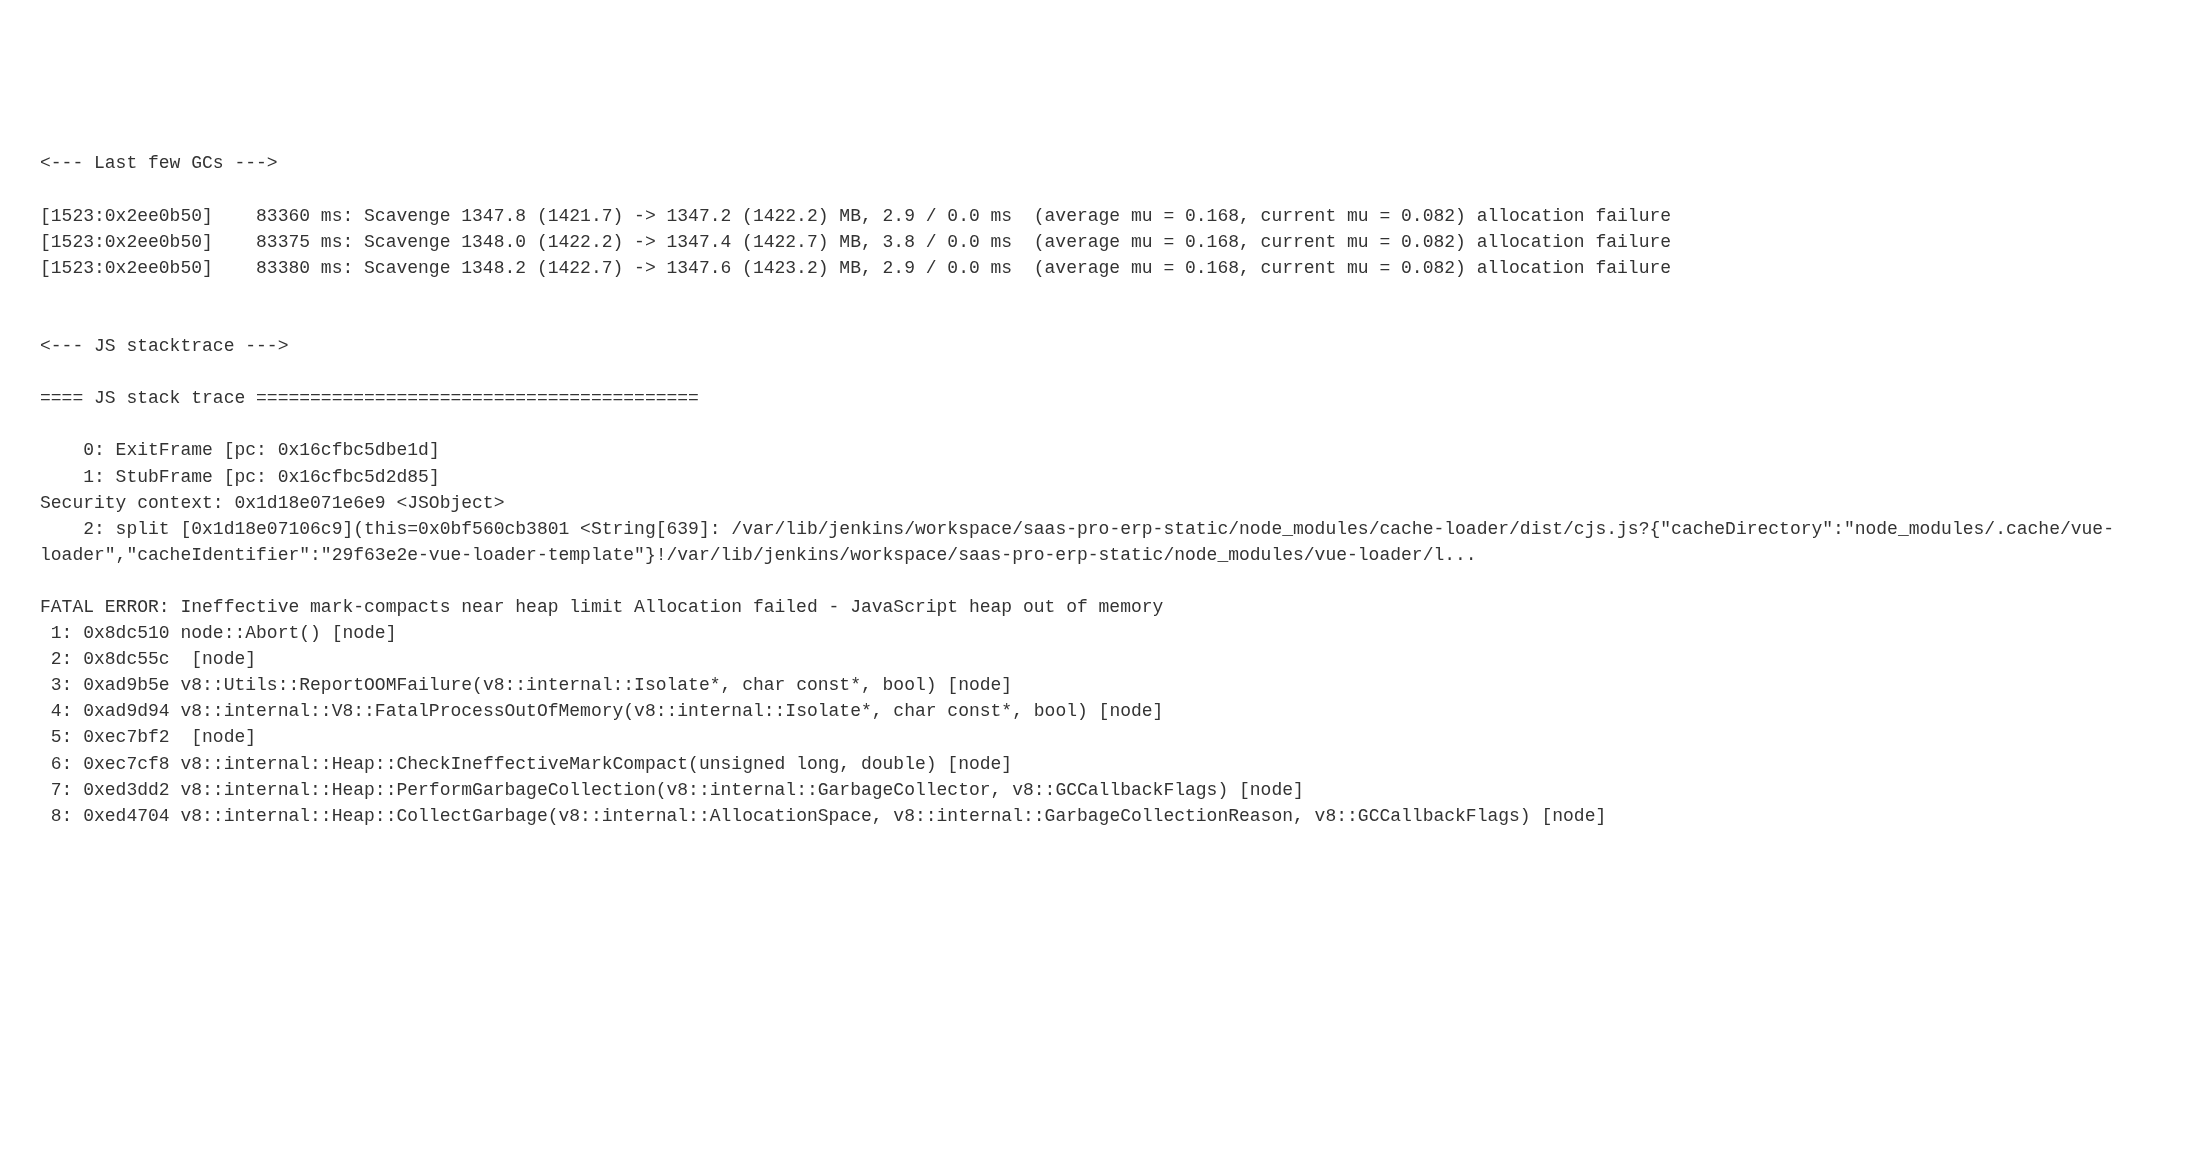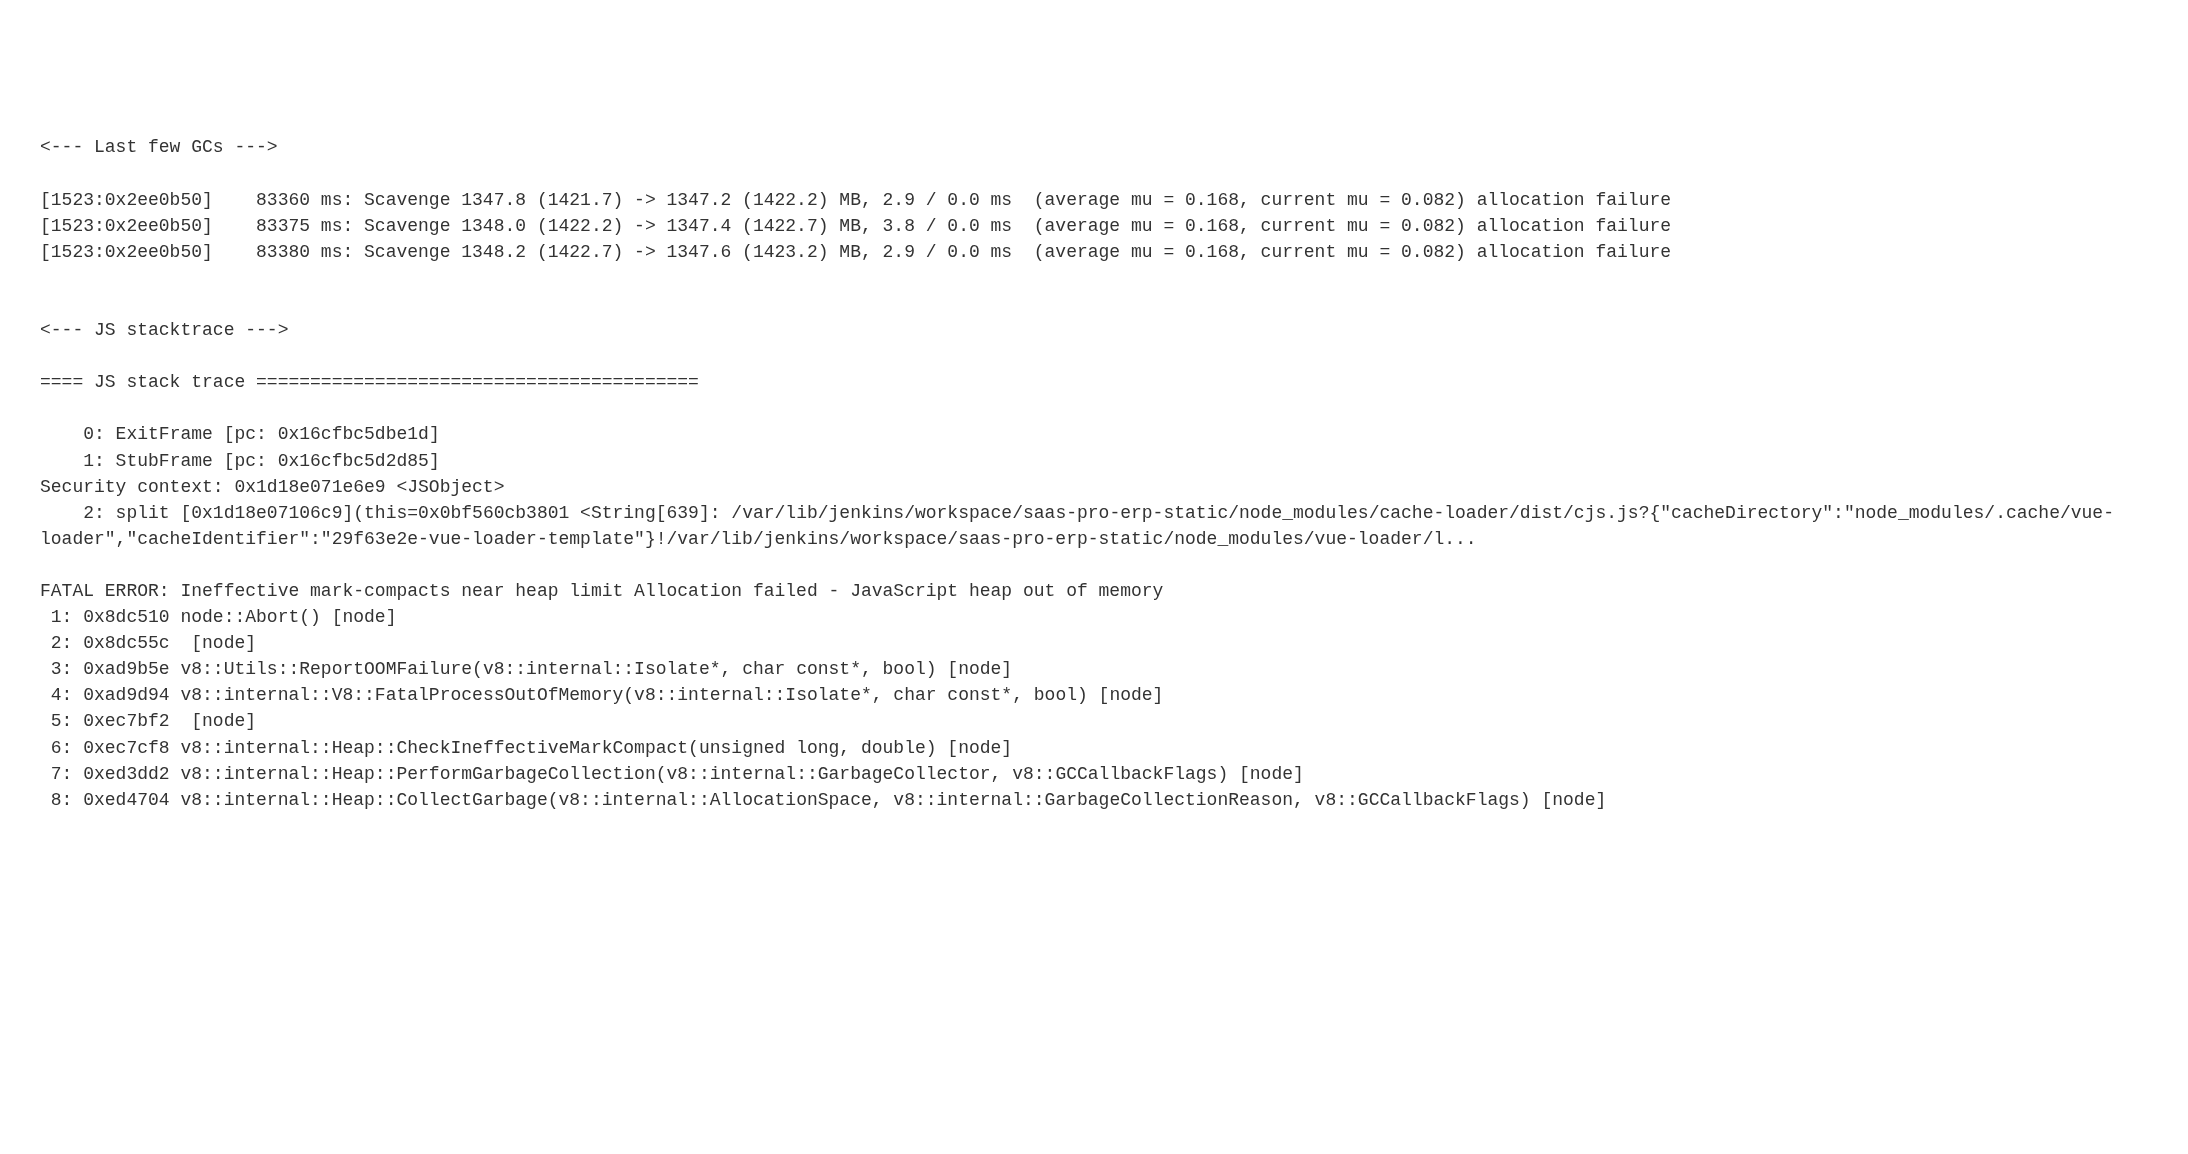--- a/index.html
+++ b/index.html
@@ -12,20 +12,21 @@
       font-family: "Courier New", Courier, monospace;
       font-size: 18px;
       color: #333333;
       padding: 30px 40px;
       line-height: 1.45;
       white-space: pre-wrap;
       word-wrap: break-word;
     }
     .log-output {
       font-family: "Courier New", Courier, monospace;
+      margin-top: 16px;
     }
   </style>
 </head>
 <body>
 
 
 
 <div class="log-output"><span>&lt;--- Last few GCs ---&gt;</span>
 
 <span>[1523:0x2ee0b50]    83360 ms: Scavenge 1347.8 (1421.7) -&gt; 1347.2 (1422.2) MB, 2.9 / 0.0 ms  (average mu = 0.168, current mu = 0.082) allocation failure</span>

